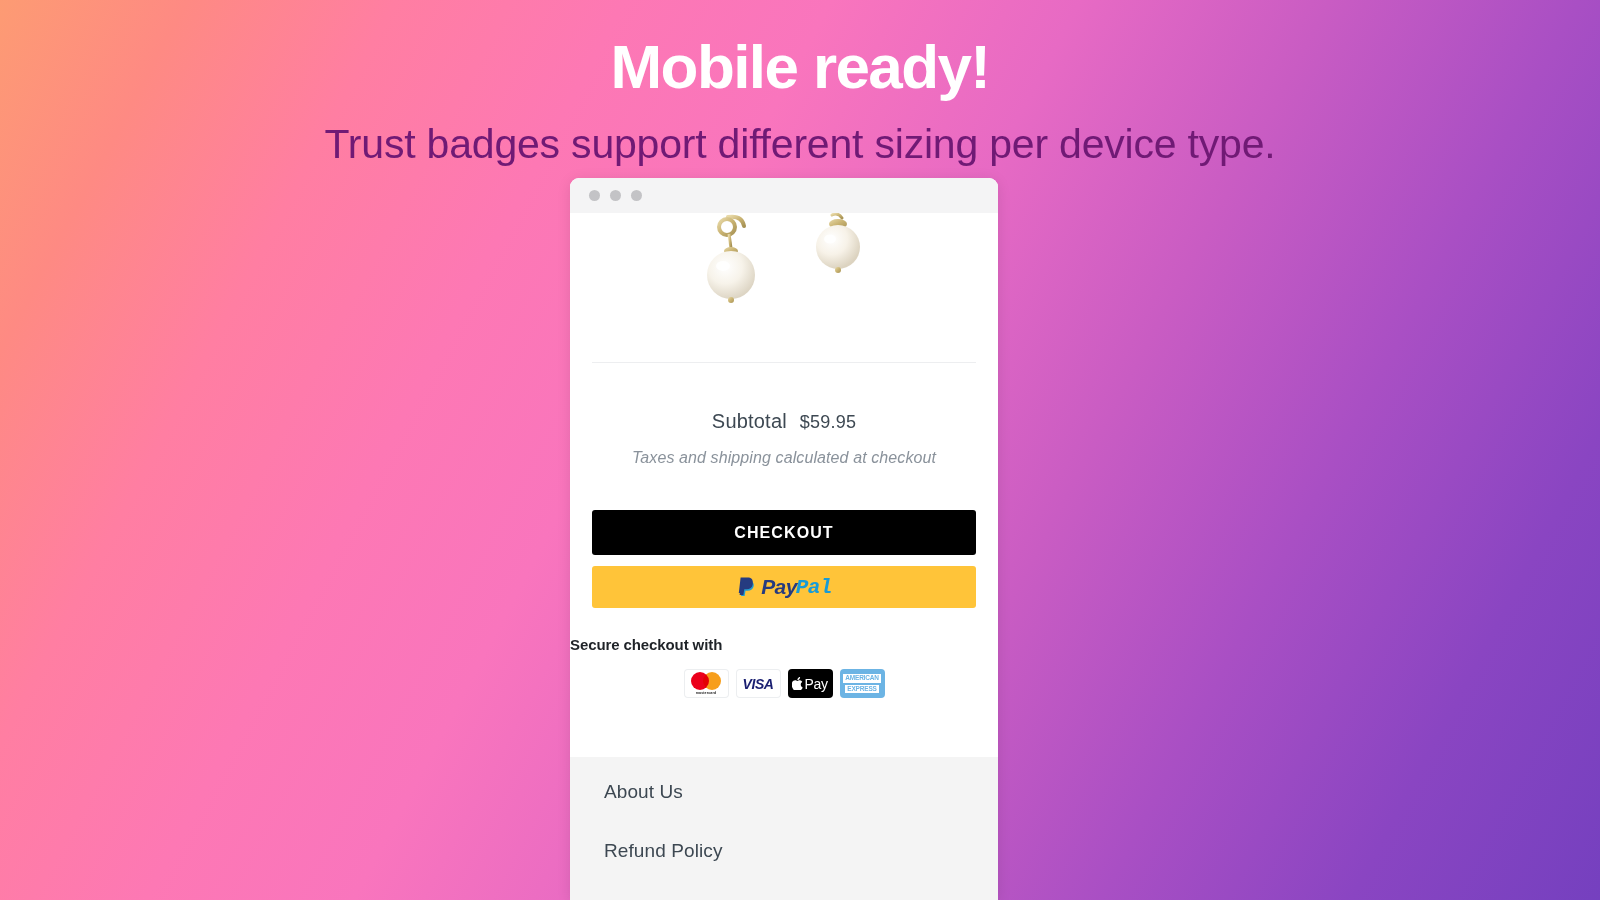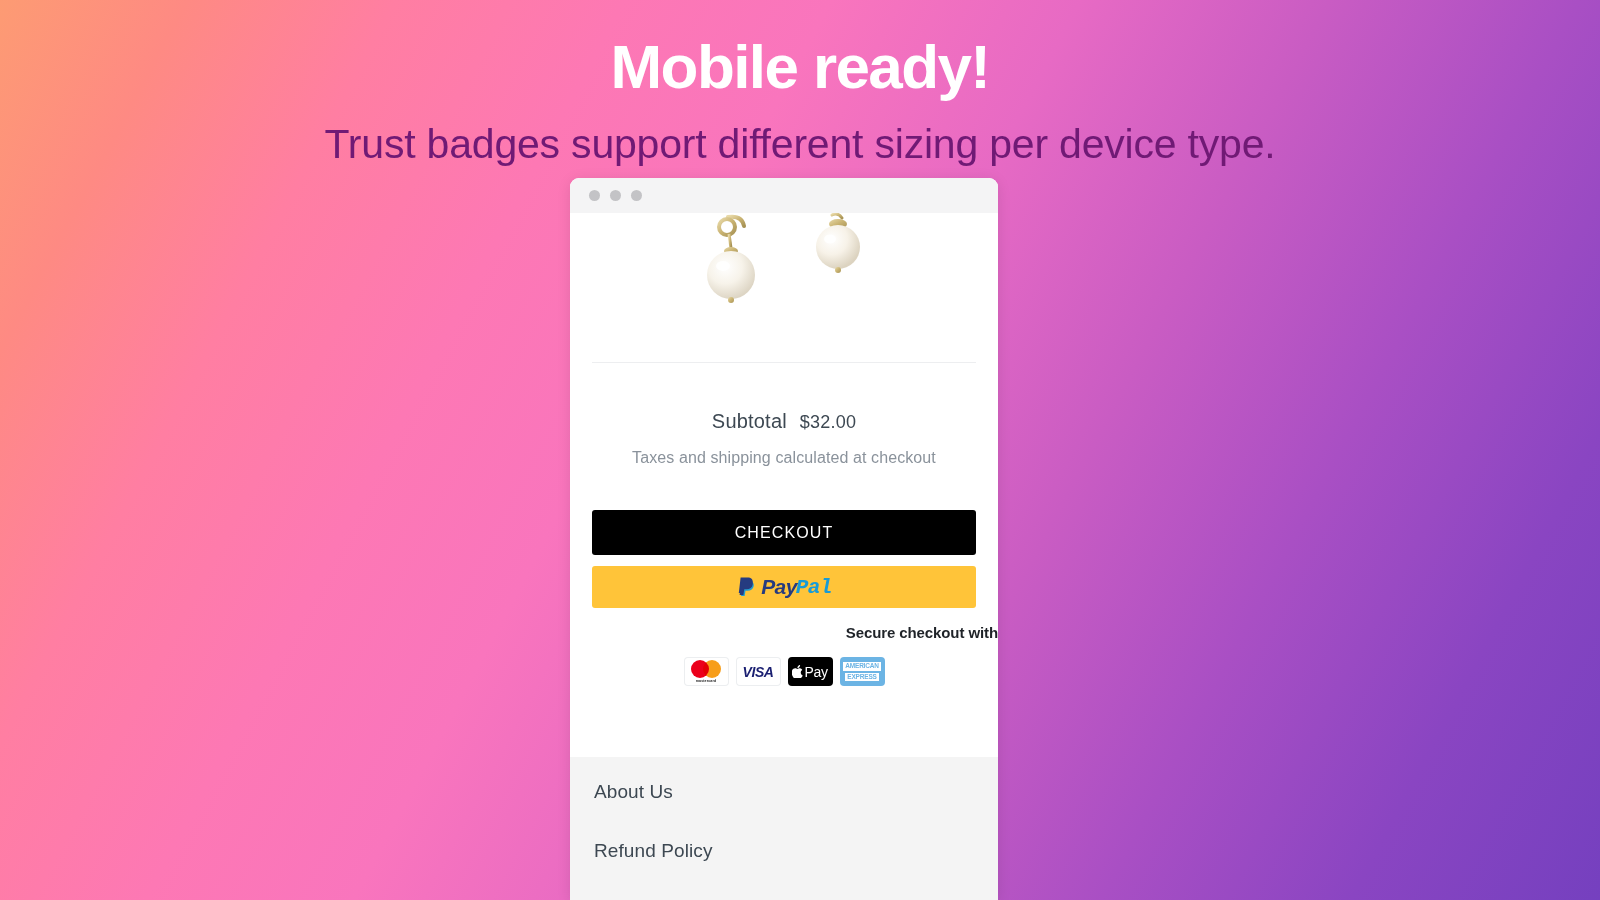--- a/index.html
+++ b/index.html
@@ -127,38 +127,39 @@
     color: #3d4852;
     letter-spacing: 0.2px;
   }
 
   .tax-note {
     margin-top: 16px;
     text-align: center;
     font-size: 16px;
     color: #8a929b;
     letter-spacing: 0.1px;
+    font-style: italic;
   }
 
   
   .btn-area {
     margin-top: 43px;
     padding: 0 22px;
   }
 
   .btn-checkout {
     width: 100%;
     height: 45px;
     background: #000000;
     border: none;
     border-radius: 3px;
     color: #ffffff;
     font-family: "Liberation Sans", sans-serif;
     font-size: 16px;
-    font-weight: 400;
+    font-weight: 700;
     letter-spacing: 1.1px;
     cursor: pointer;
     display: flex;
     align-items: center;
     justify-content: center;
   }
 
   .btn-paypal {
     margin-top: 11px;
     width: 100%;
@@ -182,22 +183,22 @@
     font-size: 21px;
     font-weight: 700;
     font-style: italic;
     letter-spacing: -0.6px;
   }
   .pp-pay { color: #253b80; }
   .pp-pal { color: #179bd7; }
 
   
   .secure-title {
-    margin-top: 16px;
-    text-align: right;
+    margin-top: 28px;
+    text-align: left;
     font-size: 15px;
     font-weight: 700;
     color: #1f2328;
     letter-spacing: -0.1px;
   }
 
   .badges {
     margin-top: 16px;
     display: flex;
     justify-content: center;
@@ -273,21 +274,21 @@
   }
 
   
   .footer {
     position: absolute;
     left: 0;
     top: 544px;
     width: 100%;
     bottom: 0;
     background: #f4f4f4;
-    padding: 24px 0 0 24px;
+    padding: 24px 0 0 34px;
   }
 
   .footer-link {
     display: block;
     font-size: 19px;
     color: #3d4852;
     letter-spacing: 0.1px;
     margin-bottom: 37px;
     text-decoration: none;
     cursor: pointer;
@@ -352,21 +353,21 @@
         <circle cx="30" cy="34" r="22" fill="url(#pearlB)"></circle>
         <ellipse cx="22" cy="26" rx="6" ry="4.5" fill="#ffffff" opacity="0.85"></ellipse>
         <circle cx="30" cy="57" r="3" fill="url(#goldB)"></circle>
       </svg>
     </div>
 
     <div class="divider"></div>
 
     <div class="subtotal-row">
       <span class="subtotal-label">Subtotal</span>
-      <span class="subtotal-value">$32.00</span>
+      <span class="subtotal-value">$59.95</span>
     </div>
 
     <div class="tax-note">Taxes and shipping calculated at checkout</div>
 
     <div class="btn-area">
       <button class="btn-checkout">CHECKOUT</button>
 
       <button class="btn-paypal">
         <span class="paypal-logo">
           <svg width="20" height="22" viewBox="0 0 20 22">

